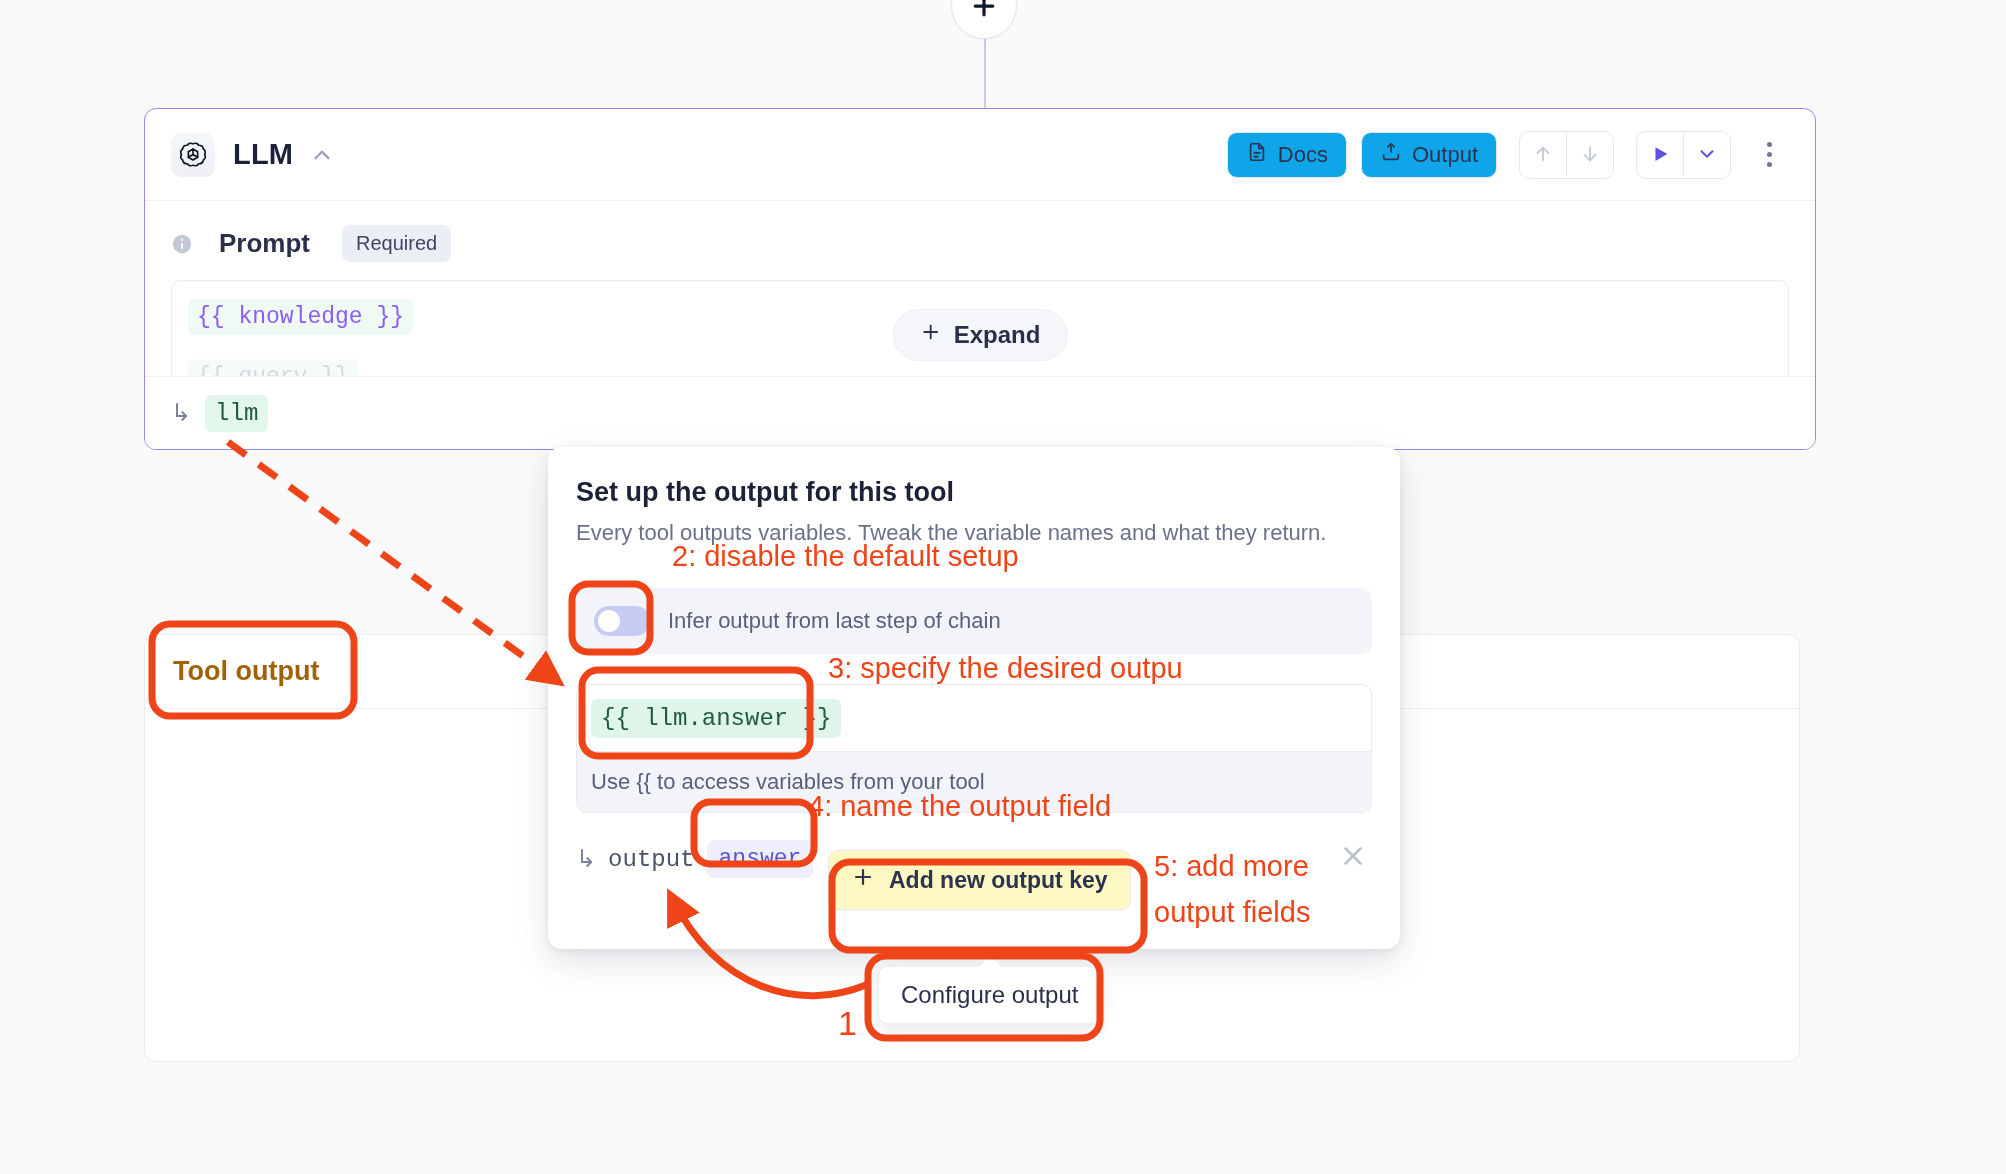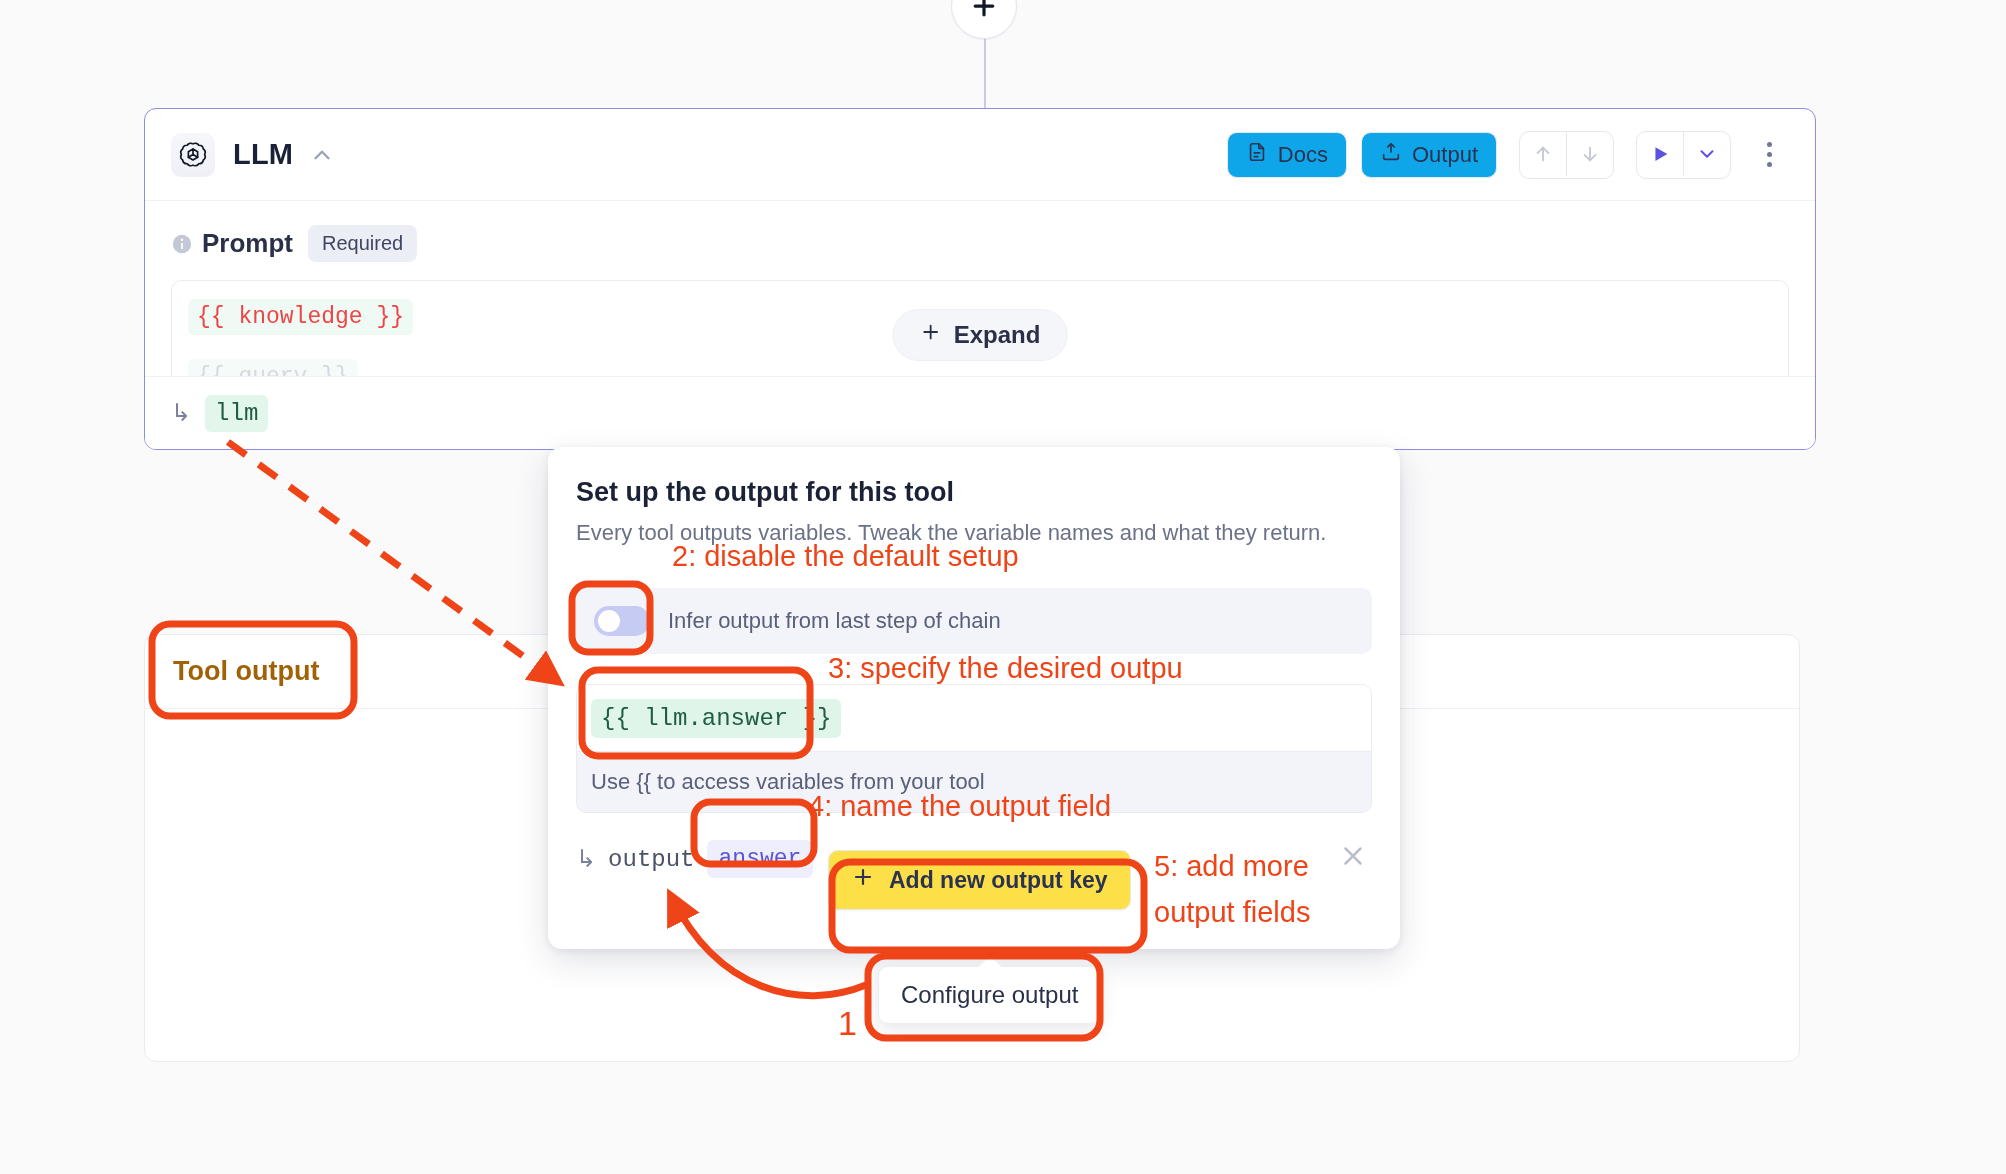--- a/index.html
+++ b/index.html
@@ -86,37 +86,37 @@
   }
   .seg > div + div { border-left: 1px solid #e6e8ef; }
   .kebab {
     width: 44px; height: 46px; margin-left: 16px;
     display:flex; flex-direction:column; align-items:center; justify-content:center; gap:5px;
   }
   .kebab i { width:5px; height:5px; border-radius:50%; background:#6f7796; display:block; }
 
   
   .llm-body { padding: 24px 26px 0 26px; position: relative; }
-  .prompt-row { display:flex; align-items:center; gap: 9px; }
+  .prompt-row { display:flex; align-items:center; gap: 26px; }
   .info-ico { width: 22px; height: 22px; flex:0 0 auto; }
   .prompt-label { font-size: 26px; font-weight: 700; color:#2a3048; }
   .req-badge {
     font-size: 20px; color:#3f4662; background:#eceef5;
     padding: 7px 14px; border-radius: 8px; margin-left: 6px;
   }
   .prompt-box {
     margin-top: 18px;
     border: 1px solid #eaecf2; border-top-left-radius: 10px; border-top-right-radius: 10px;
     height: 110px; position: relative; overflow: hidden;
     background:#fff;
   }
   .var-chip {
     position:absolute;
     font-family: "Liberation Mono", monospace;
-    font-size: 23px; color: #ef4444;
+    font-size: 23px; color: #8b5cf6;
     background: #f0faf5; padding: 5px 9px; border-radius: 6px;
   }
   .var-chip.v1 { left: 16px; top: 18px; }
   .var-chip.v2 { left: 16px; top: 78px; color:#d6d9e1; background:#f5fbf8; }
   .expand-btn {
     position:absolute; left: 50%; transform: translateX(-50%);
     top: 28px;
     display:flex; align-items:center; gap:12px;
     background:#f5f6fa; border:1px solid #edeef4; border-radius: 999px;
     padding: 11px 26px; font-size: 24px; color:#2a3048; font-weight:600;
@@ -201,21 +201,21 @@
     color:#5a55d6; background:#eeeefc; padding: 6px 12px; border-radius:7px;
   }
   .close-x {
     position:absolute; right: 4px; top: 6px;
     width: 30px; height:30px; color:#b9bfcd;
   }
 
   .addkey-btn {
     position:absolute; left: 280px; top: 403px;
     display:flex; align-items:center; gap:14px;
-    border:1px solid #e6e8ef; border-radius:10px; background:#fde047;
+    border:1px solid #e6e8ef; border-radius:10px; background:#fef9c3;
     padding: 14px 22px; font-size:23px; font-weight:700; color:#2c3350;
     box-shadow: 0 1px 2px rgba(16,24,40,.04);
   }
 
   
   .tooltip {
     position:absolute; left: 878px; top: 966px;
     background:#fff; border:1px solid #eceef4; border-radius:10px;
     padding: 14px 22px; font-size:24px; color:#2a3048;
     box-shadow: 0 6px 18px rgba(24,30,60,.10);

